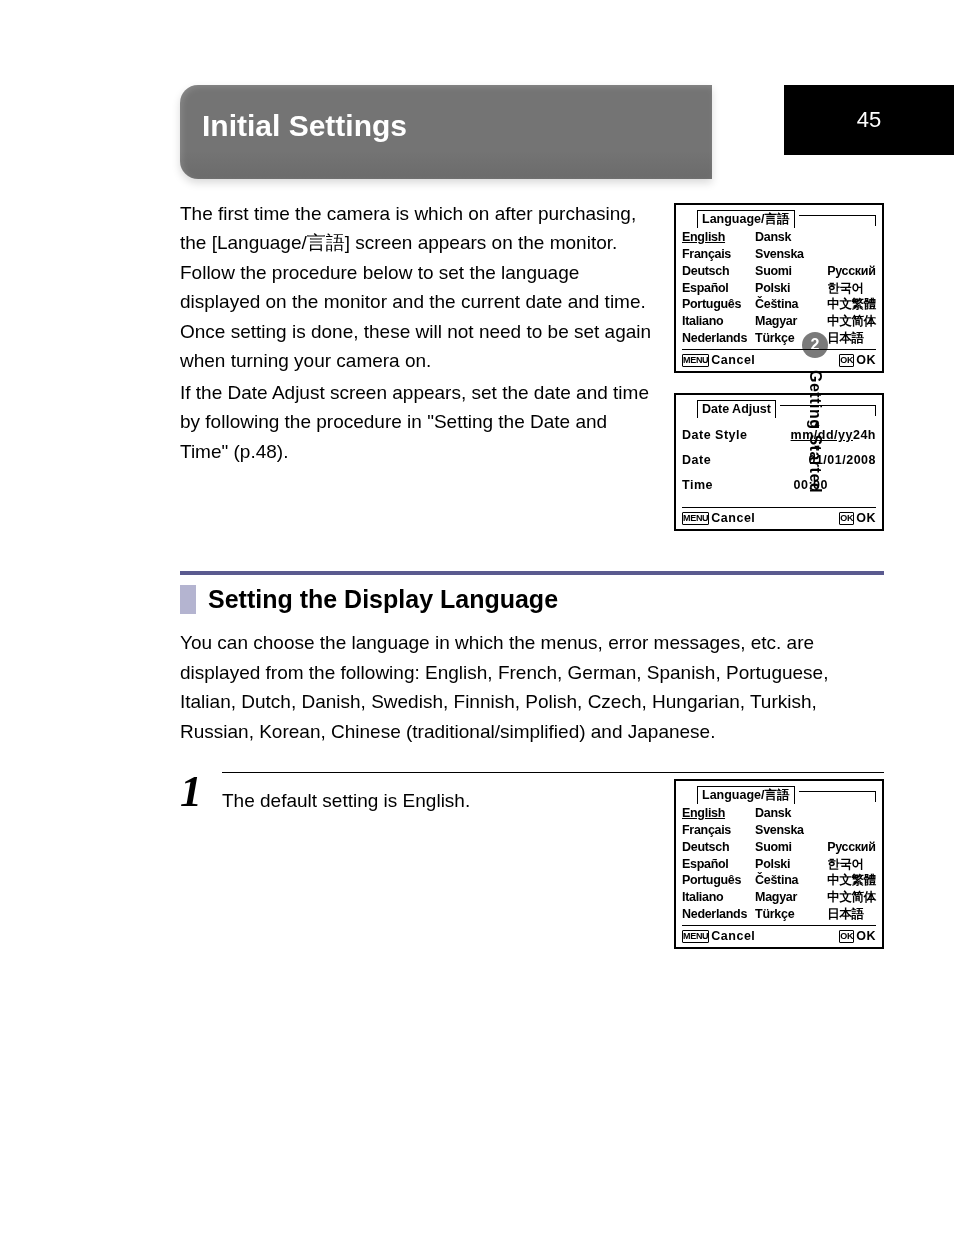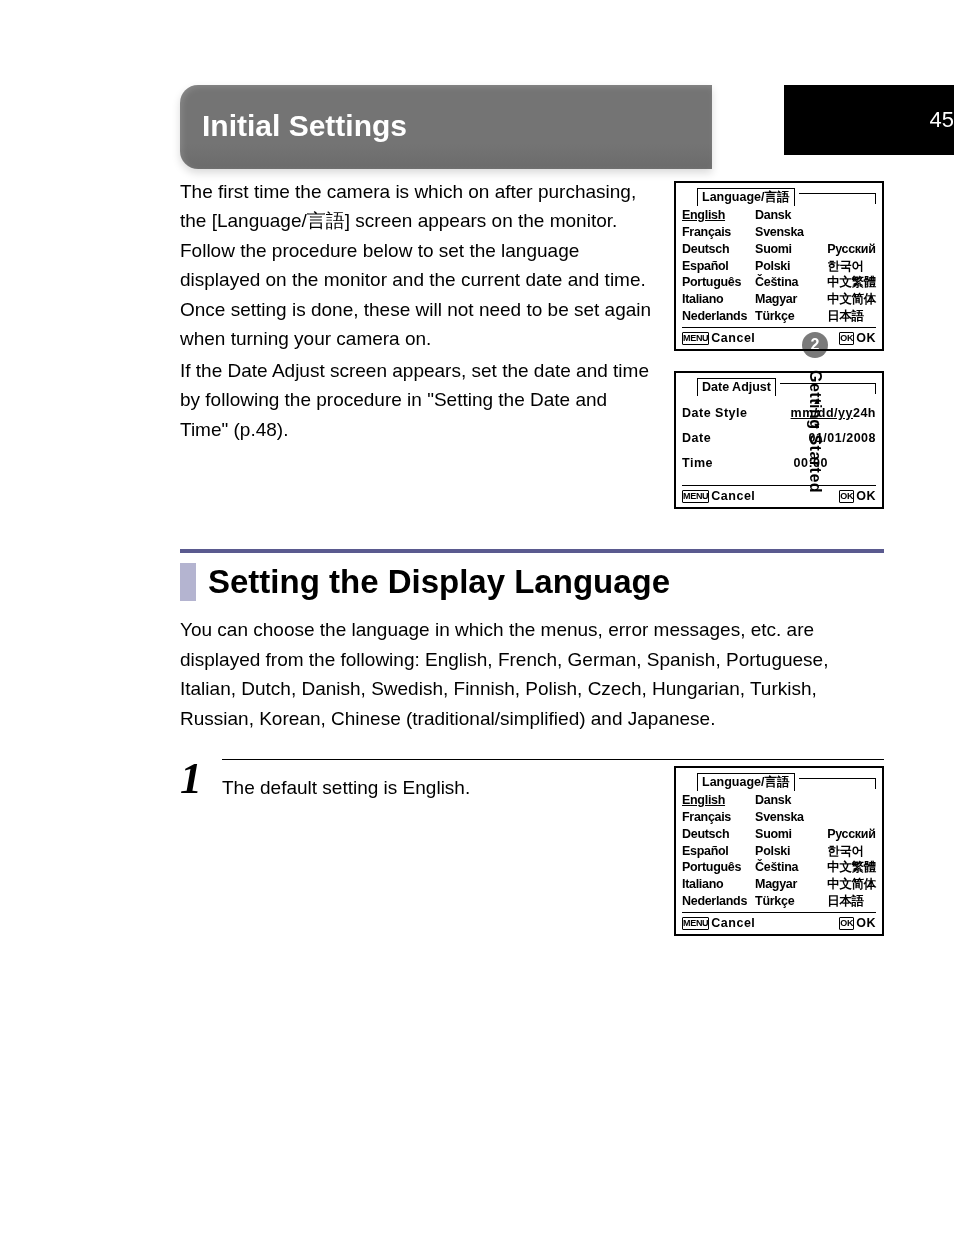--- a/index.html
+++ b/index.html
@@ -21,21 +21,21 @@
     position: absolute;
     top: 85px;
     right: 0;
     width: 170px;
     height: 70px;
     background: #000;
     color: #fff;
     font-size: 22px;
     display: flex;
     align-items: center;
-    justify-content: flex-end;
+    justify-content: center;
   }
   .side-tab {
     position: absolute;
     right: 126px;
     top: 332px;
     width: 26px;
     height: 26px;
     border-radius: 50%;
     background: #7a7a7a;
     color: #fff;
@@ -50,24 +50,24 @@
     right: 130px;
     top: 370px;
     writing-mode: vertical-rl;
     font-weight: bold;
     font-size: 16px;
     letter-spacing: 0.5px;
   }
   .title-band {
     background: linear-gradient(to bottom, #747474 0%, #747474 70%, #6b6b6b 100%);
     border-radius: 18px 0 0 18px;
-    padding: 24px 0 26px 22px;
+    padding: 24px 0 36px 22px;
     width: 510px;
     box-shadow: inset 2px 2px 6px rgba(255,255,255,0.15), 0 4px 8px rgba(0,0,0,0.15);
-    margin-bottom: 8px;
+    margin-bottom: 20px;
   }
   .title-band h1 {
     margin: 0;
     color: #fff;
     font-size: 30px;
     font-weight: bold;
   }
   .intro-row {
     display: flex;
     gap: 18px;
@@ -168,21 +168,21 @@
   .arrows-up { top: -8px; }
   .arrows-down { bottom: -8px; }
   .date-style-val .seg { text-decoration: underline; }
 
   .section-rule {
     border: none;
     border-top: 4px solid #5a5a8f;
     margin: 40px 0 10px 0;
   }
   h2.section {
-    font-size: 33px;
+    font-size: 25px;
     font-weight: bold;
     margin: 0 0 14px 0;
     border-left: 16px solid #b4b4d0;
     padding-left: 12px;
   }
   .body-text {
     font-size: 19px;
     line-height: 1.55;
     margin-bottom: 26px;
   }

